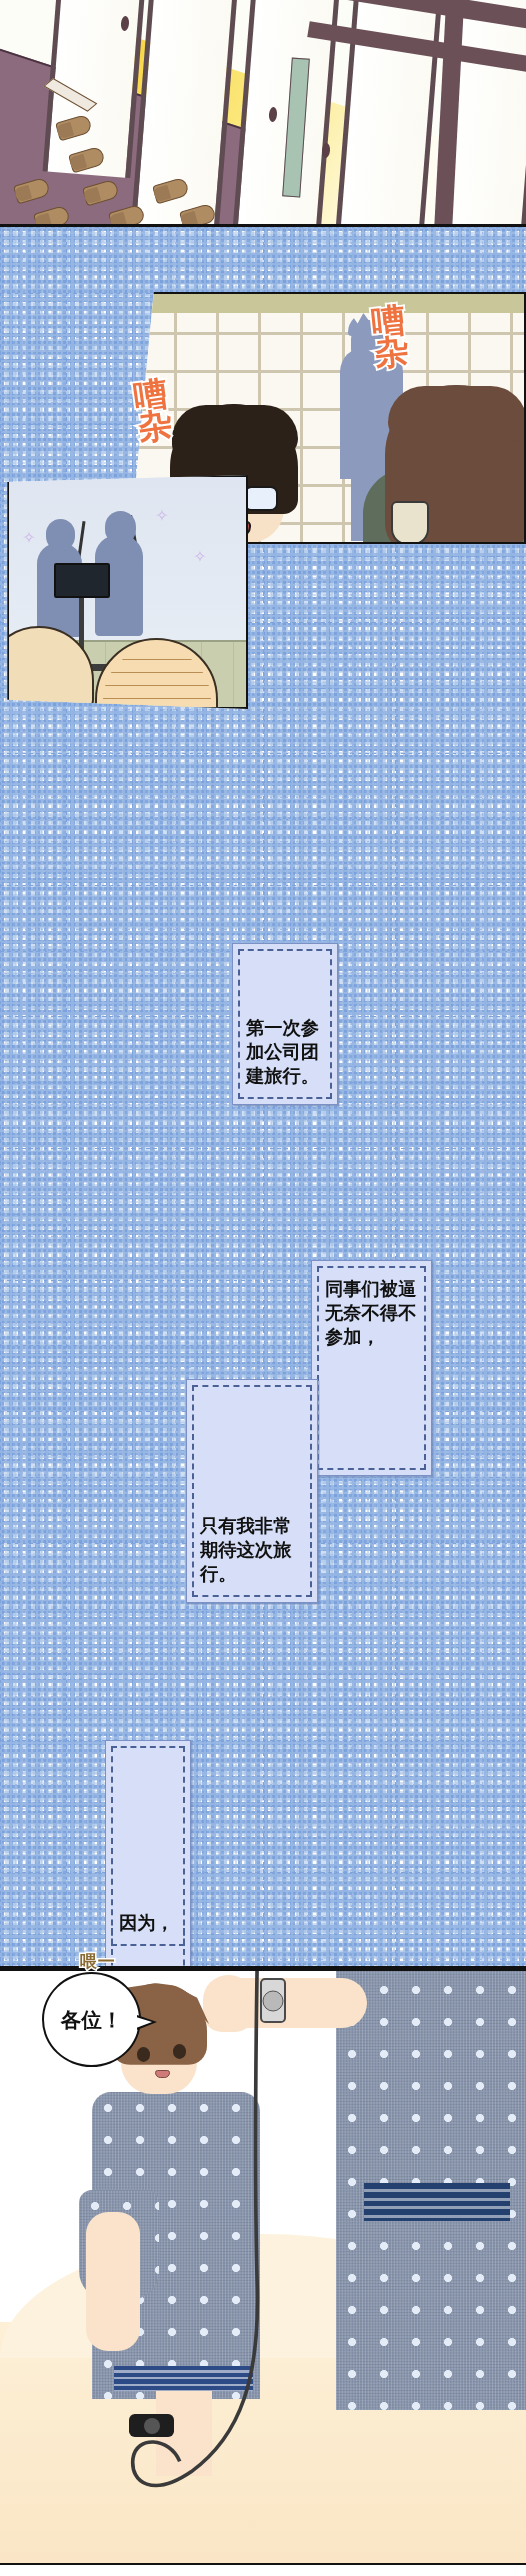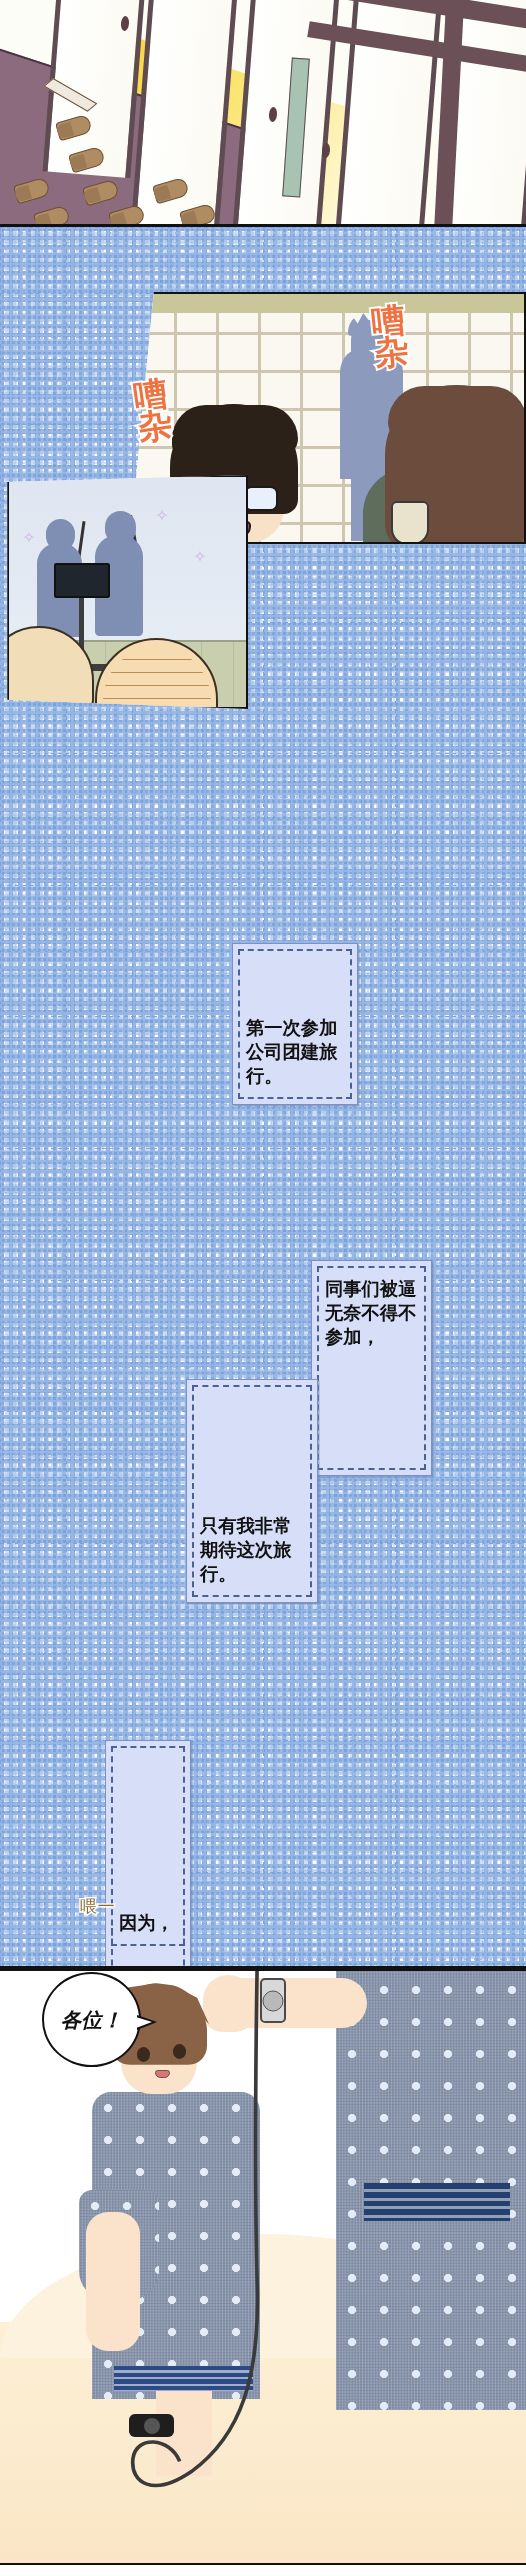--- a/index.html
+++ b/index.html
@@ -371,33 +371,32 @@
 
   
   .balloon{
     position:absolute; left:42px; top:1972px; width:99px; height:95px;
     background:#fff; border:2.2px solid #111; border-radius:50%;
     display:flex; align-items:center; justify-content:center; z-index:7;
   }
   .balloon .btxt{
     font-size:20.5px; font-weight:800; color:#111; white-space:nowrap;
     font-family:"DejaVu Sans","Liberation Sans",sans-serif;
-    font-style:italic;
   }
   .balloon .tail{
     position:absolute; right:-17.5px; top:41px; width:0; height:0;
     border-left:20.5px solid #111; border-top:7.3px solid transparent; border-bottom:8.8px solid transparent;
   }
   .balloon .tail::after{
     content:""; position:absolute; left:-20.5px; top:-5.1px;
     border-left:16px solid #fff; border-top:5.1px solid transparent; border-bottom:6.6px solid transparent;
   }
   .sfx-small{
-    position:absolute; left:80px; top:1895px; z-index:8;
-    font-size:17px; font-weight:400; color:#8a6a33;
+    position:absolute; left:80px; top:1950px; z-index:8;
+    font-size:17px; font-weight:700; color:#8a6a33;
     -webkit-text-stroke:2.9px #ffffff; paint-order:stroke fill;
     letter-spacing:0.7px;
   }
 
   .divider{ position:absolute; left:0; width:526px; height:2.9px; background:#111; }
 </style>
 </head>
 <body>
 
 <div class="page">
@@ -602,21 +601,21 @@
 
     <div class="screen-post"></div>
     <div class="screen-base"></div>
     <div class="screen"></div>
 
     <div class="bald"></div>
     <div class="bun"></div>
   </div>
 
 
-  <div class="cap" style="left:232px;top:943px;width:126px;height:162px;">
+  <div class="cap" style="left:232px;top:943px;width:106px;height:162px;">
     <div class="dash"></div>
     <p class="bottom">第一次参加公司团建旅行。</p>
   </div>
 
   <div class="cap" style="left:311px;top:1260px;width:121px;height:216px;">
     <div class="dash"></div>
     <p>同事们被逼无奈不得不参加，</p>
   </div>
 
   <div class="cap" style="left:105px;top:1740px;width:86px;height:212px;">

